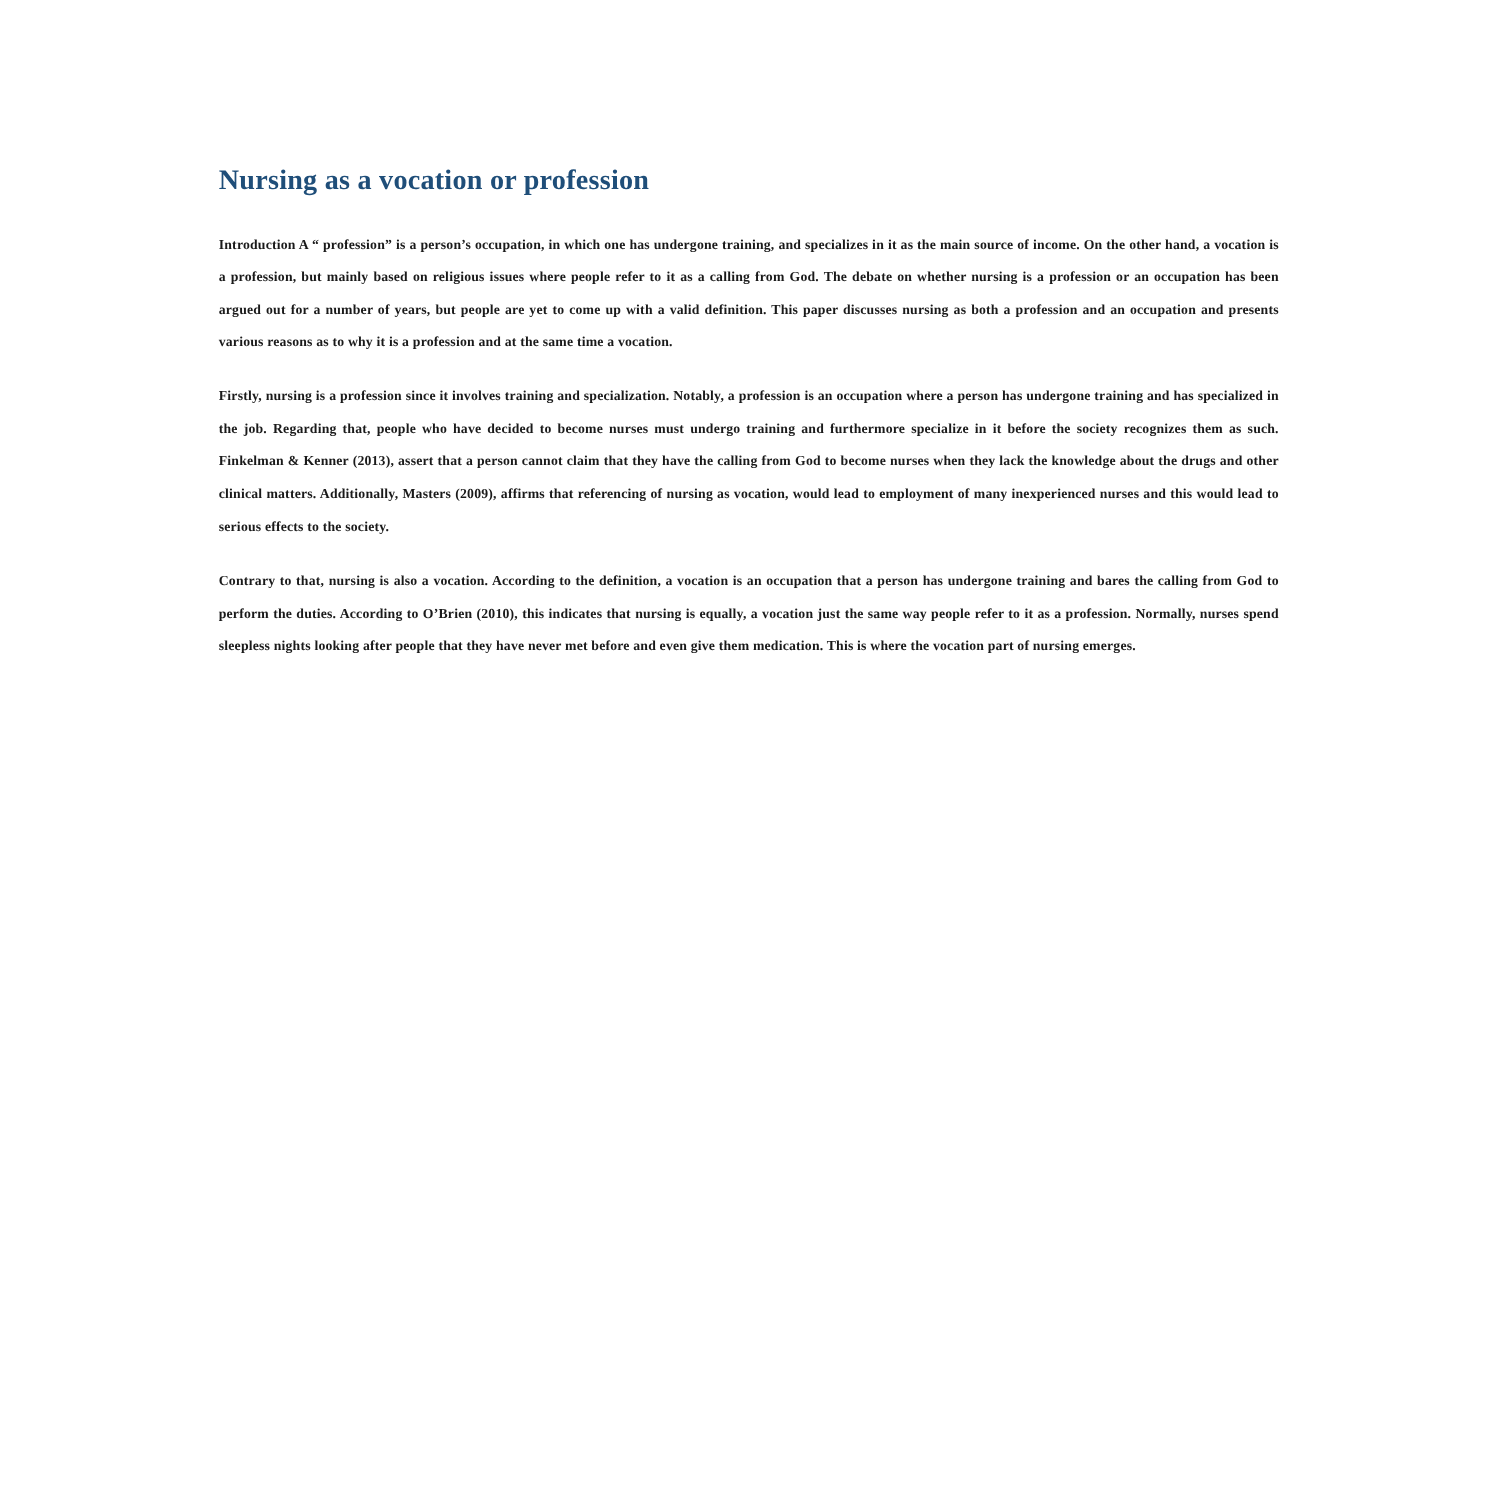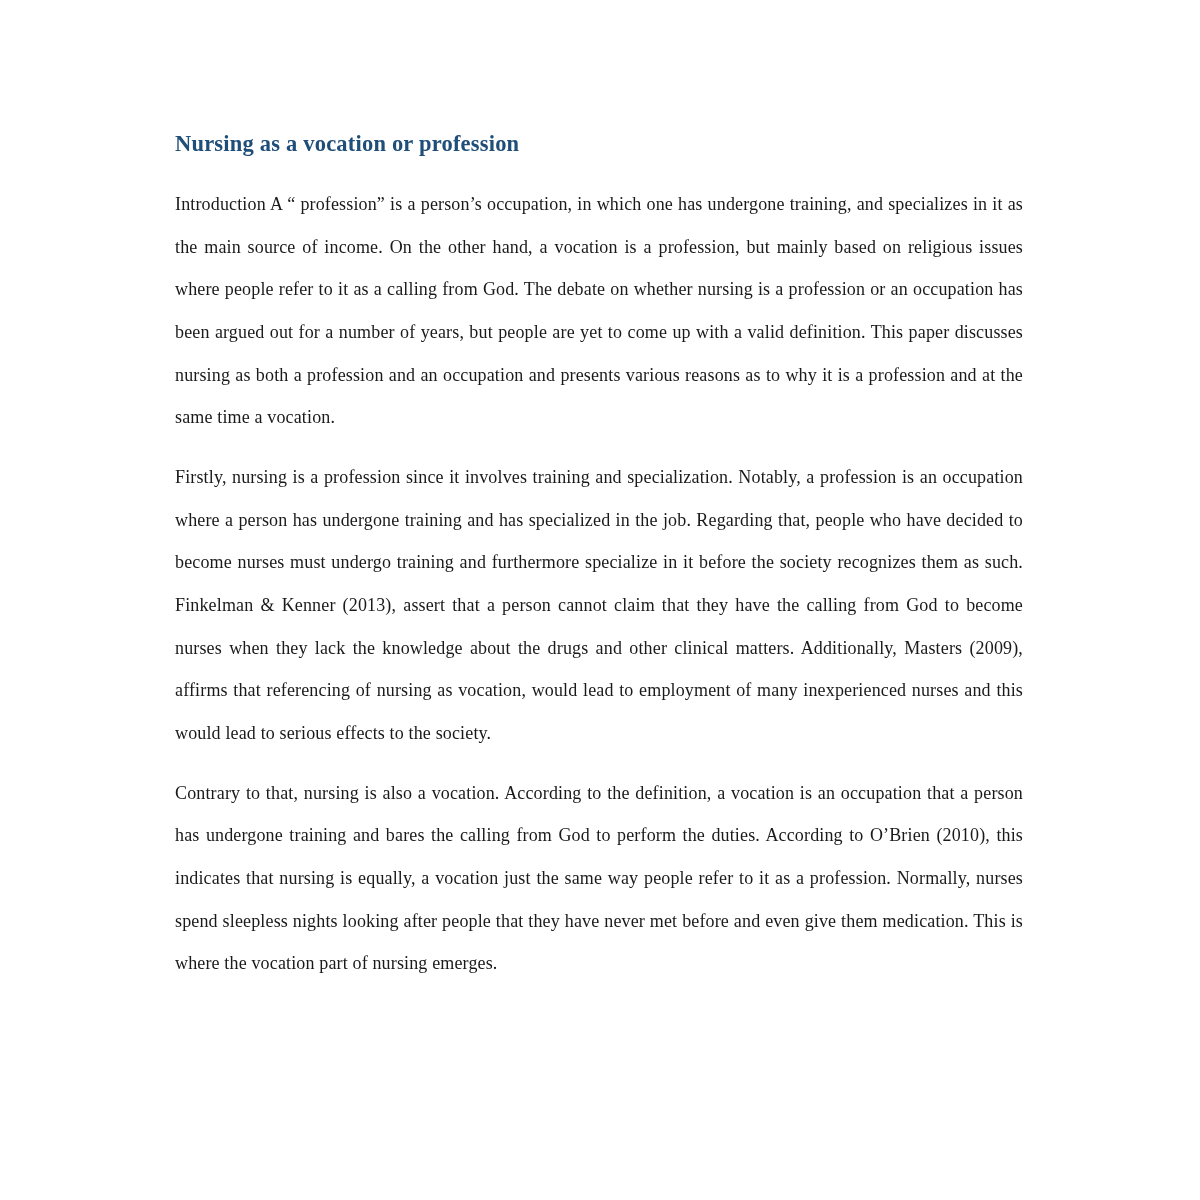--- a/index.html
+++ b/index.html
@@ -29,27 +29,28 @@
     font-family: "Liberation Serif", serif;
     font-size: 22.5px;
     font-weight: bold;
     color: #1F4E79;
     letter-spacing: 0.2px;
     margin: 0 0 26px 0;
     line-height: 1.2;
   }
   .para {
     font-family: "Liberation Serif", serif;
-    font-size: 18px;
+    font-size: 11px;
     color: #1a1a1a;
     text-align: justify;
     text-justify: inter-word;
     line-height: 2.37;
     margin: 0 0 16px 0;
     letter-spacing: 0.15px;
+    font-weight: bold;
   }
   .para.p1 { margin-bottom: 17px; }
   .para.p2 { margin-bottom: 17px; }
 </style>
 </head>
 <body>
 
 <div class="page">
   <div class="content">
     <h1 class="doc-title" style="color: rgb(31, 78, 121);">Nursing as a vocation or profession</h1>

